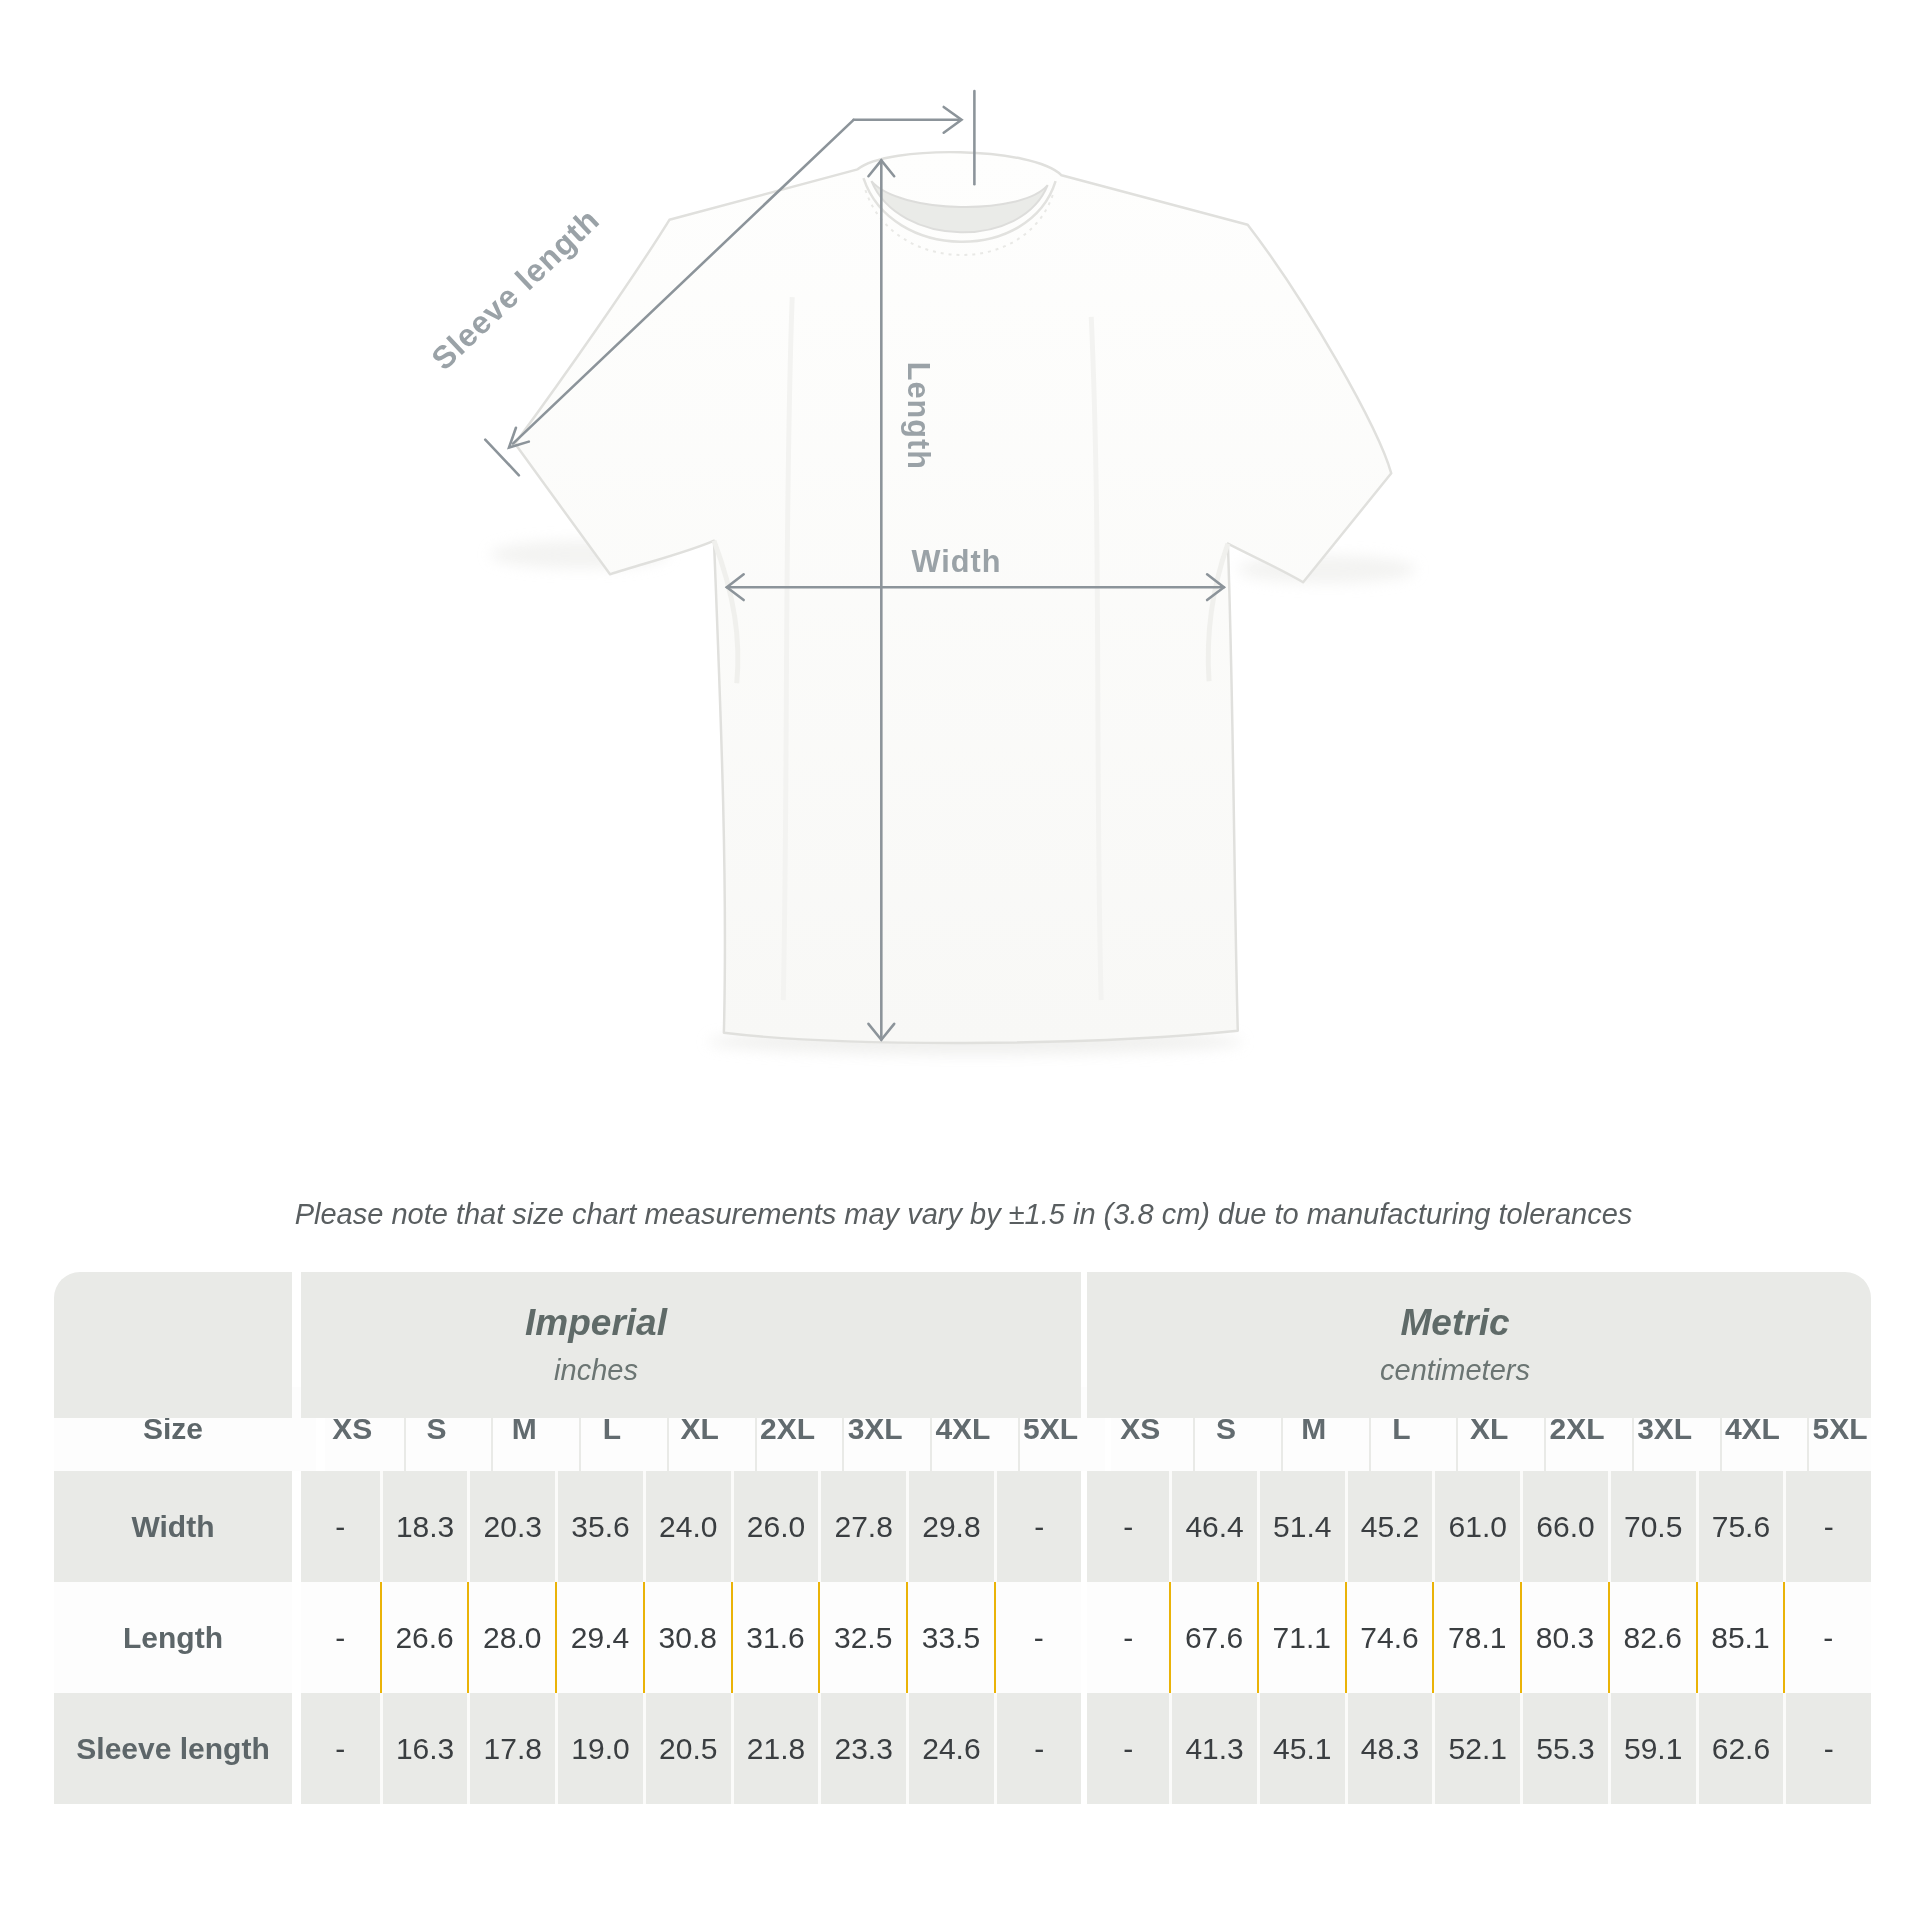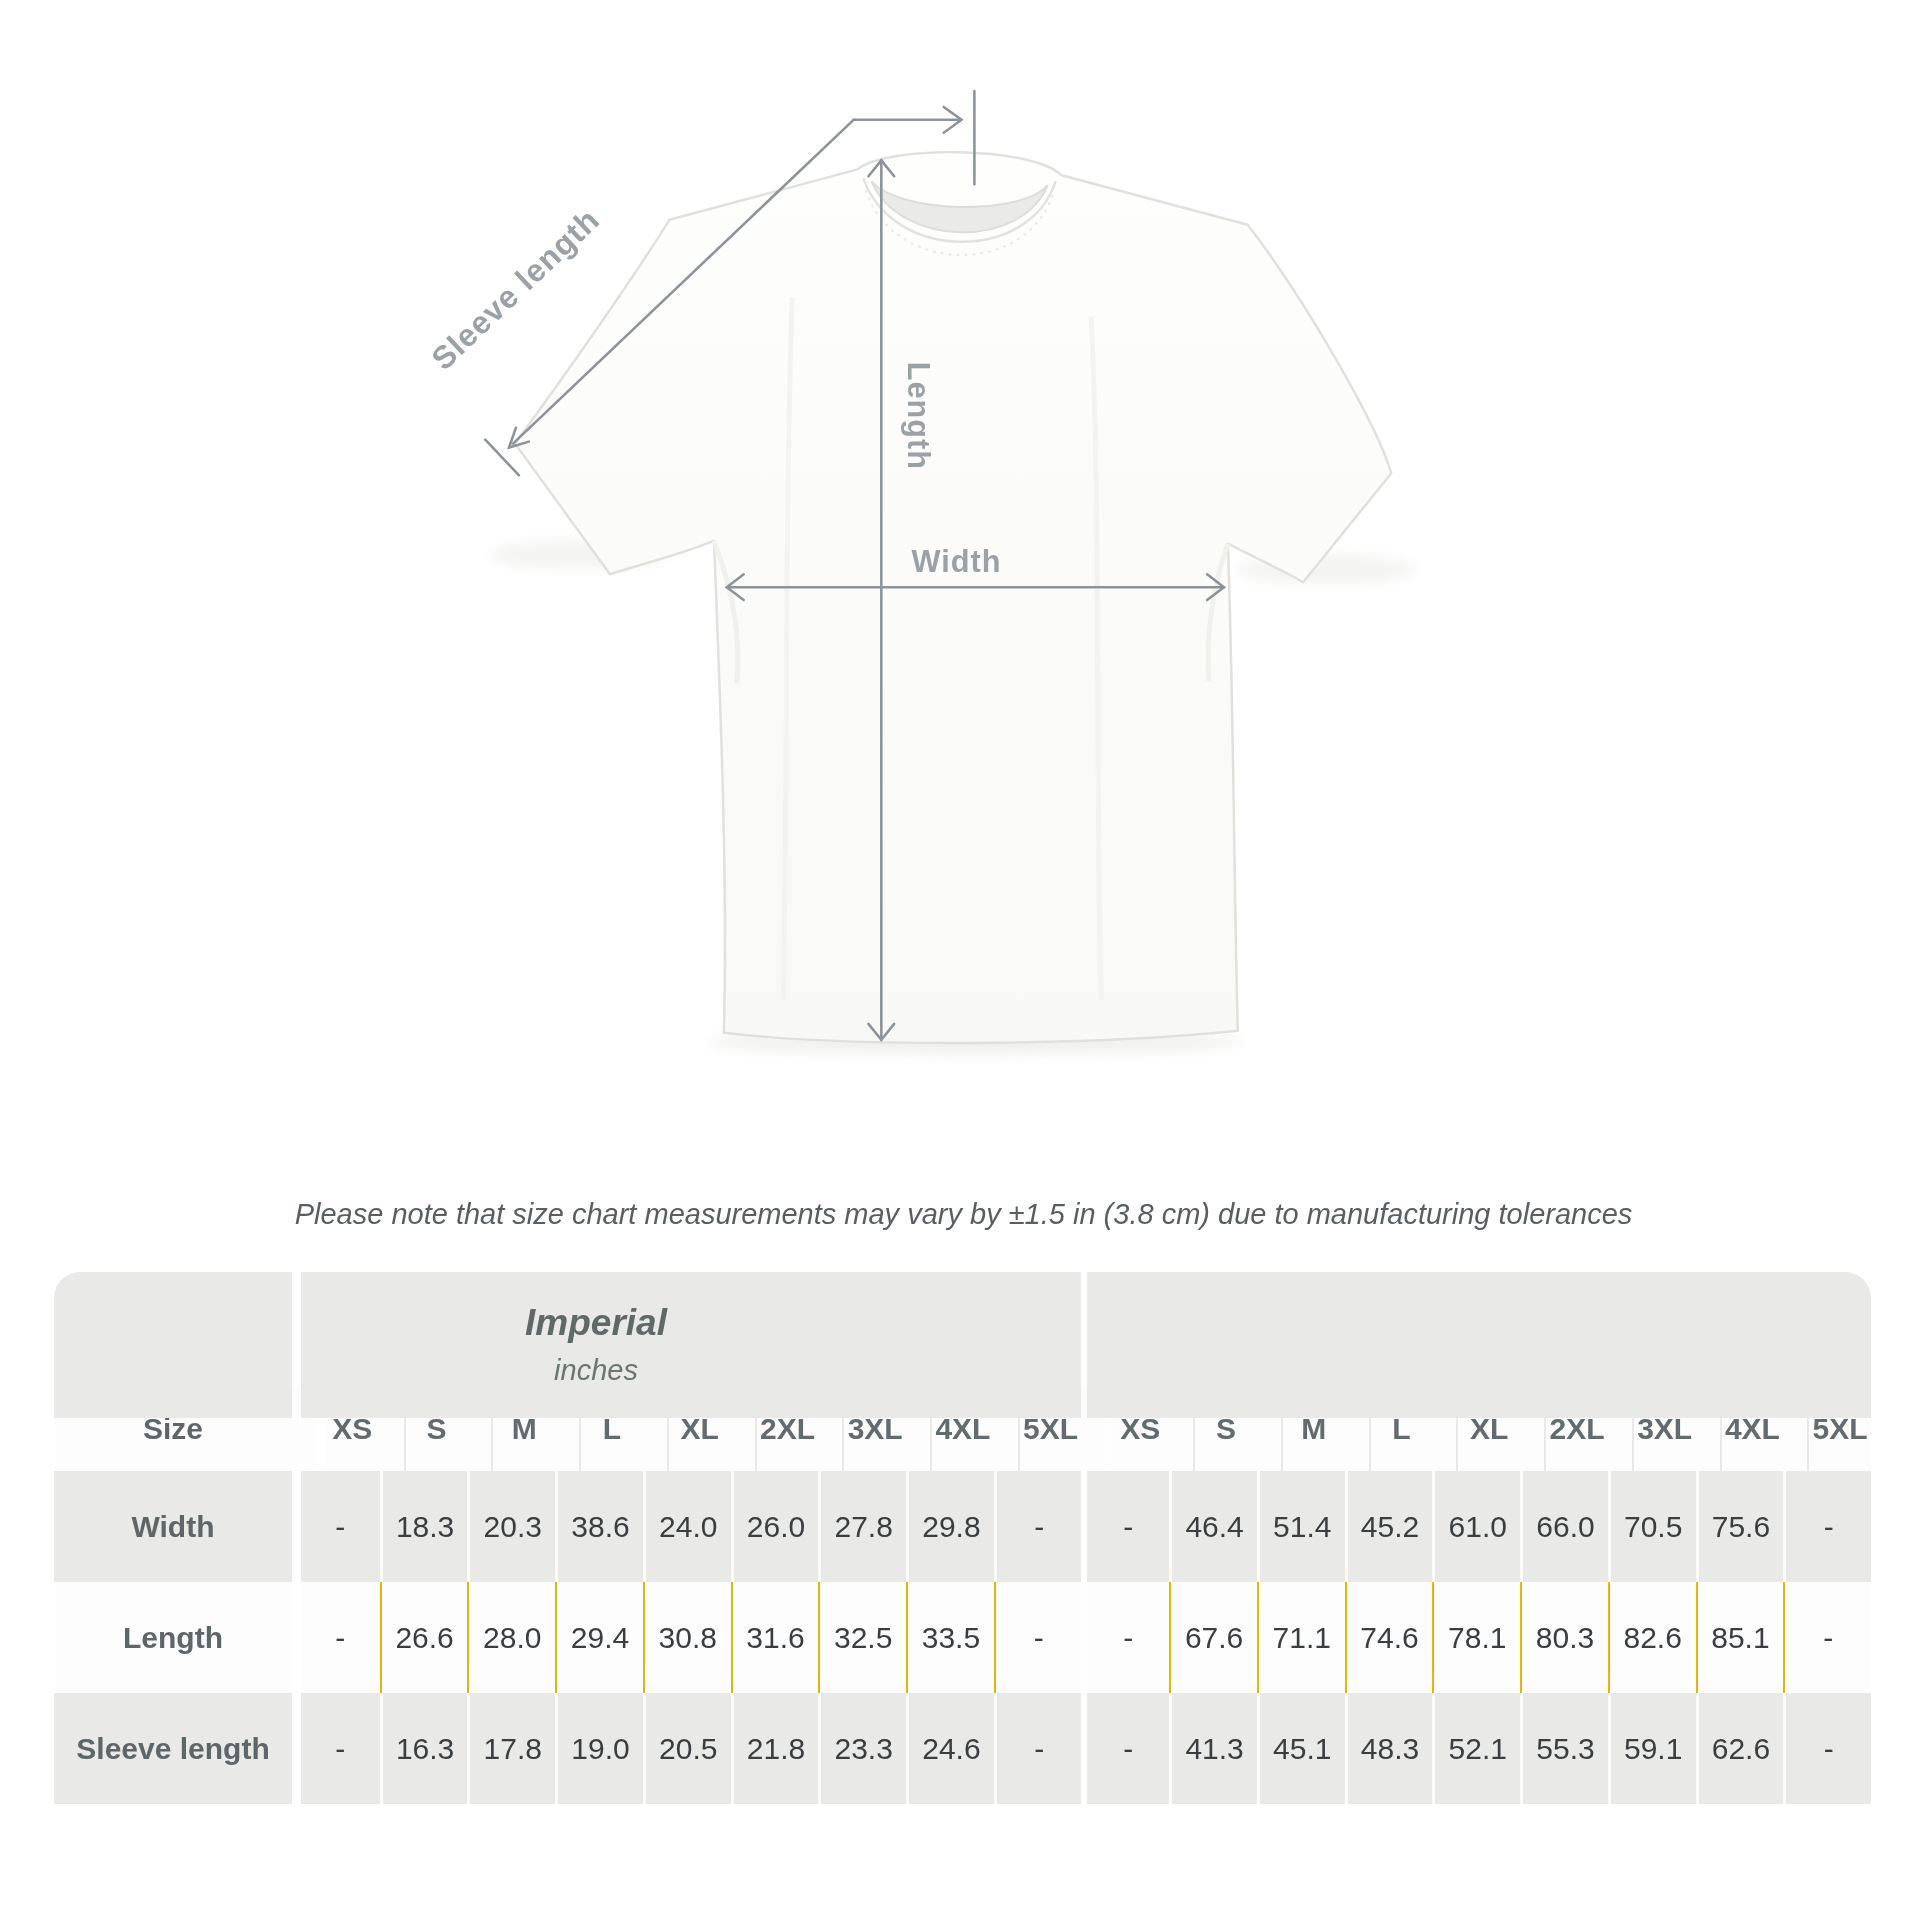--- a/index.html
+++ b/index.html
@@ -115,20 +115,24 @@
 
   <div class="panel">
     <div class="unit-header">
       <div class="unit-block" style="left:0;width:238px;"></div>
       <div class="unit-block" style="left:247px;width:780px;"></div>
       <div class="unit-block" style="left:1033px;width:784px;"></div>
       <div class="unit-text" style="left:542px;">
         <div class="unit-name">Imperial</div>
         <div class="unit-sub">inches</div>
       </div>
+      <div class="unit-text" style="left:1401px;">
+        <div class="unit-name">Metric</div>
+        <div class="unit-sub">centimeters</div>
+      </div>
     </div>
     <div class="trow thead">
       <div class="cell sizehead">Size</div>
 
     <div class="cell colhead gap-size">XS</div>
         <div class="cell colhead">S</div>
         <div class="cell colhead">M</div>
         <div class="cell colhead">L</div>
         <div class="cell colhead">XL</div>
         <div class="cell colhead">2XL</div>
@@ -145,21 +149,21 @@
         <div class="cell colhead">4XL</div>
         <div class="cell colhead">5XL</div>
       </div>
     <div>
 
     <div class="trow gray">
           <div class="cell rowlabel">Width</div>
           <div class="cell value gap-size">-</div>
           <div class="cell value">18.3</div>
           <div class="cell value">20.3</div>
-          <div class="cell value">38.6</div>
+          <div class="cell value">35.6</div>
           <div class="cell value">24.0</div>
           <div class="cell value">26.0</div>
           <div class="cell value">27.8</div>
           <div class="cell value">29.8</div>
           <div class="cell value">-</div>
           <div class="cell value gap-metric">-</div>
           <div class="cell value">46.4</div>
           <div class="cell value">51.4</div>
           <div class="cell value">45.2</div>
           <div class="cell value">61.0</div>

